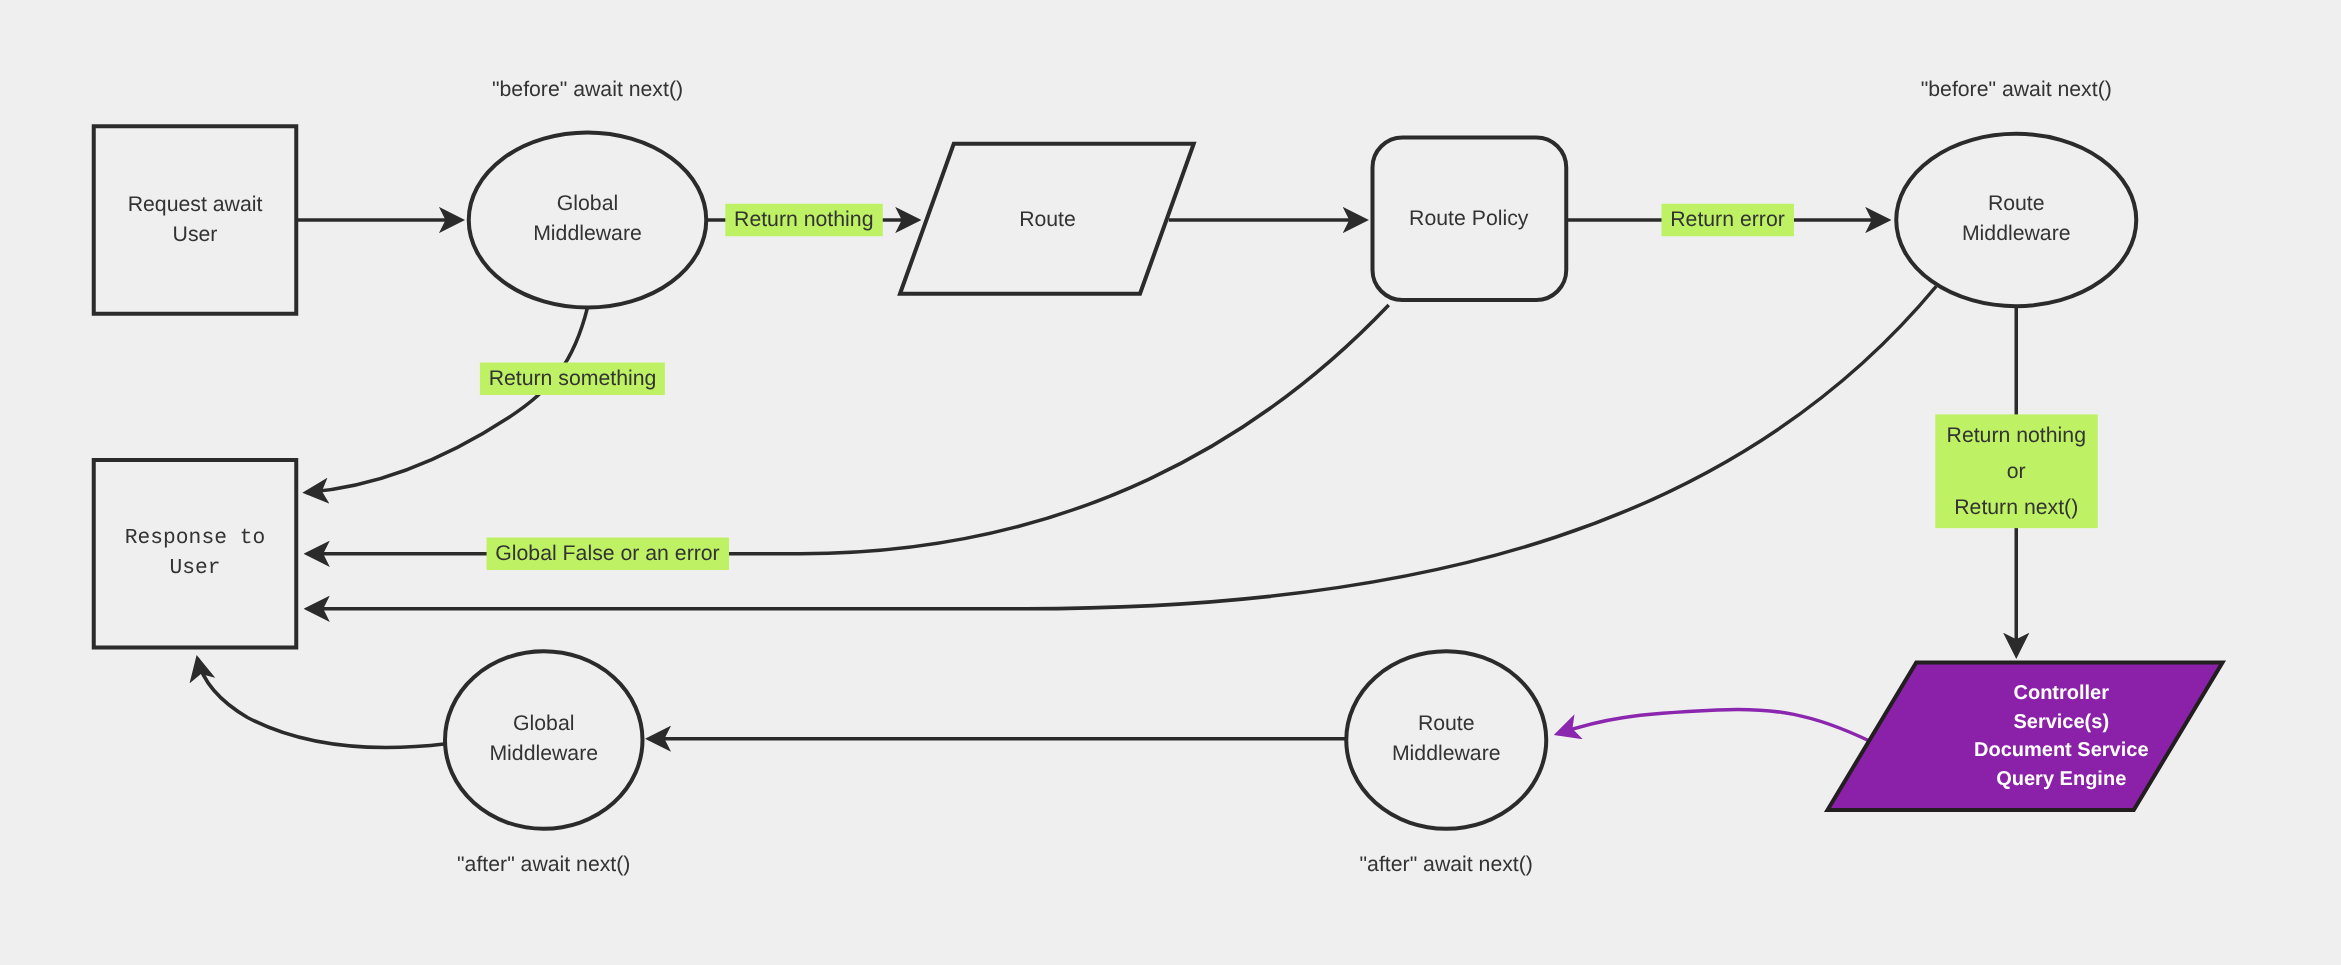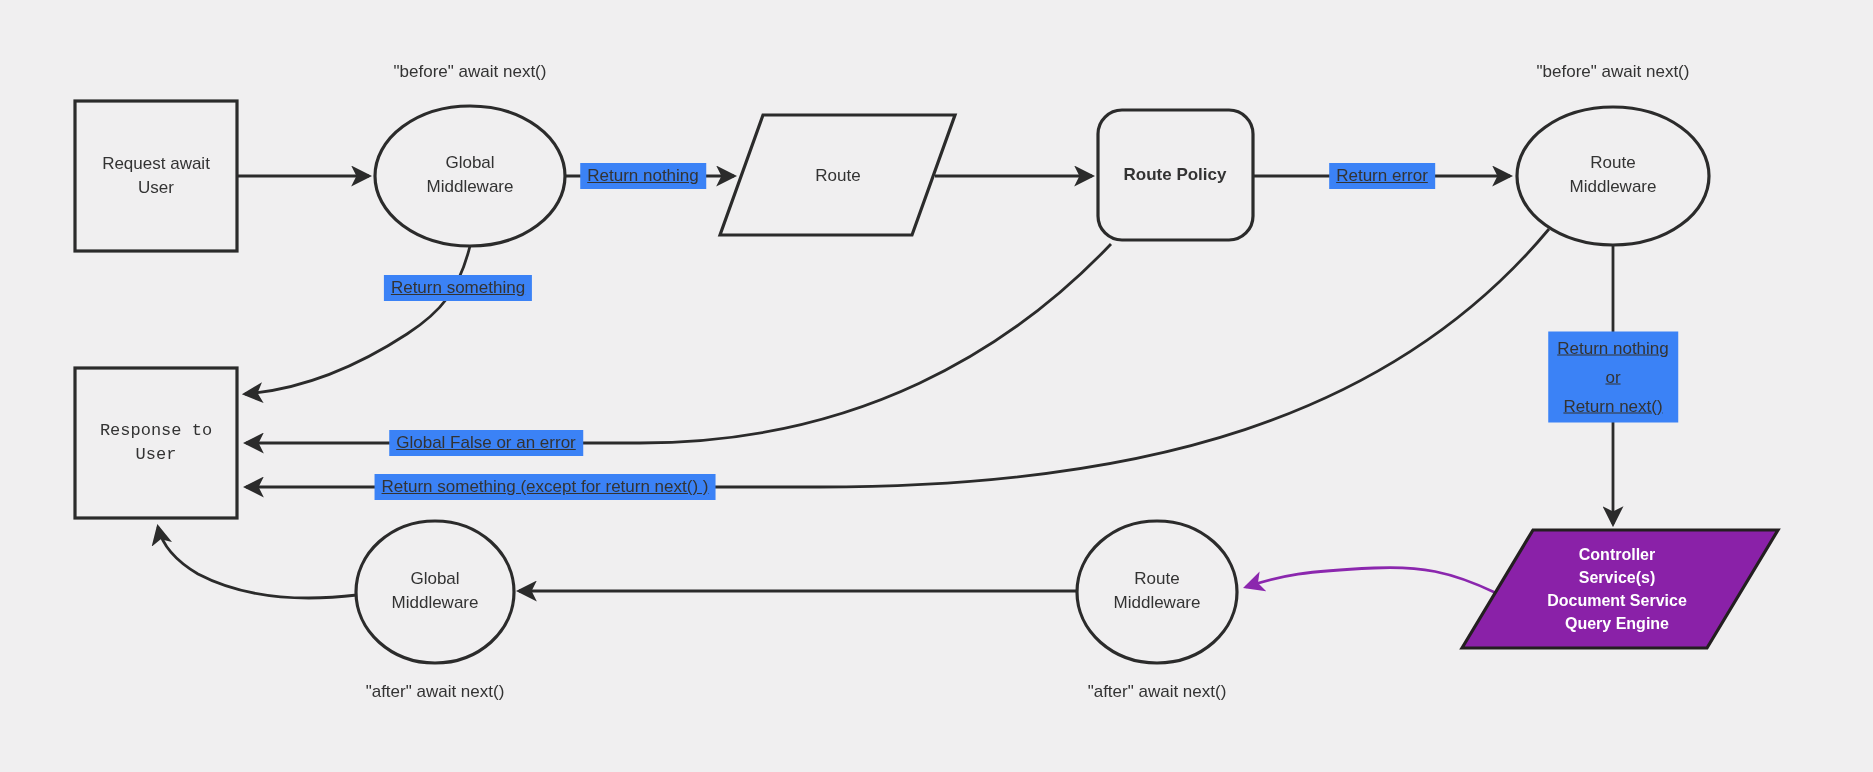--- a/index.html
+++ b/index.html
@@ -43,33 +43,33 @@
   .lbl {
     position: absolute;
     transform: translate(-50%, -50%);
     font-size: 17px;
     line-height: 24px;
     color: #333333;
     white-space: pre-line;
     text-align: center;
   }
   .edge-lbl {
-    background: #3b82f6;
+    background: #bef264;
     padding: 1px 7px;
-    text-decoration: underline;
   }
   .edge-lbl.stacked {
     line-height: 29px;
     padding: 2px 9px;
   }
   .node-lbl.on-purple {
     color: #ffffff;
     font-weight: bold;
     font-size: 16px;
     line-height: 23px;
+    margin-left: 32px;
   }
 </style>
 </head>
 <body>
 
 <div id="canvas">
 
   <svg id="diagram-svg" viewBox="0 0 1873 772" xmlns="http://www.w3.org/2000/svg">
     <defs>
       <marker id="arrowDark" viewBox="0 0 10 10" refX="8.5" refY="5" markerWidth="7.5" markerHeight="7.5" orient="auto-start-reverse">
@@ -101,39 +101,38 @@
     <polygon class="shape purple-node" points="1462,648 1533,530 1778,530 1707,648"></polygon>
     <ellipse class="shape" cx="1157" cy="592" rx="80" ry="71"></ellipse>
     <ellipse class="shape" cx="435" cy="592" rx="79" ry="71"></ellipse>
   </svg>
 
   <div class="lbl node-lbl" style="left:156px; top:176px;">Request await
 User</div>
   <div class="lbl node-lbl" style="left:470px; top:175px;">Global
 Middleware</div>
   <div class="lbl node-lbl" style="left:838px; top:176px;">Route</div>
-  <div class="lbl node-lbl" style="left:1175px; top:175px;font-weight:bold;">Route Policy</div>
+  <div class="lbl node-lbl" style="left:1175px; top:175px;">Route Policy</div>
   <div class="lbl node-lbl" style="left:1613px; top:175px;">Route
 Middleware</div>
   <div class="lbl node-lbl" style="left:156px; top:443px;font-family:Liberation Mono, monospace;">Response to
 User</div>
   <div class="lbl node-lbl on-purple" style="left:1617px; top:589px;">Controller
 Service(s)
 Document Service
 Query Engine</div>
   <div class="lbl node-lbl" style="left:1157px; top:591px;">Route
 Middleware</div>
   <div class="lbl node-lbl" style="left:435px; top:591px;">Global
 Middleware</div>
 
   <div class="lbl edge-lbl" style="left:643px; top:176px;">Return nothing</div>
   <div class="lbl edge-lbl" style="left:1382px; top:176px;">Return error</div>
-  <div class="lbl edge-lbl" style="left:458px; top:288px;">Return something</div>
+  <div class="lbl edge-lbl" style="left:458px; top:303px;">Return something</div>
   <div class="lbl edge-lbl" style="left:486px; top:443px;">Global False or an error</div>
-  <div class="lbl edge-lbl" style="left:545px; top:487px;">Return something (except for return next() )</div>
   <div class="lbl edge-lbl stacked" style="left:1613px; top:377px;">Return nothing
 or
 Return next()</div>
 
   <div class="lbl annotation" style="left:470px; top:72px;">"before" await next()</div>
   <div class="lbl annotation" style="left:1613px; top:72px;">"before" await next()</div>
   <div class="lbl annotation" style="left:435px; top:692px;">"after" await next()</div>
   <div class="lbl annotation" style="left:1157px; top:692px;">"after" await next()</div>
 
 </div>

